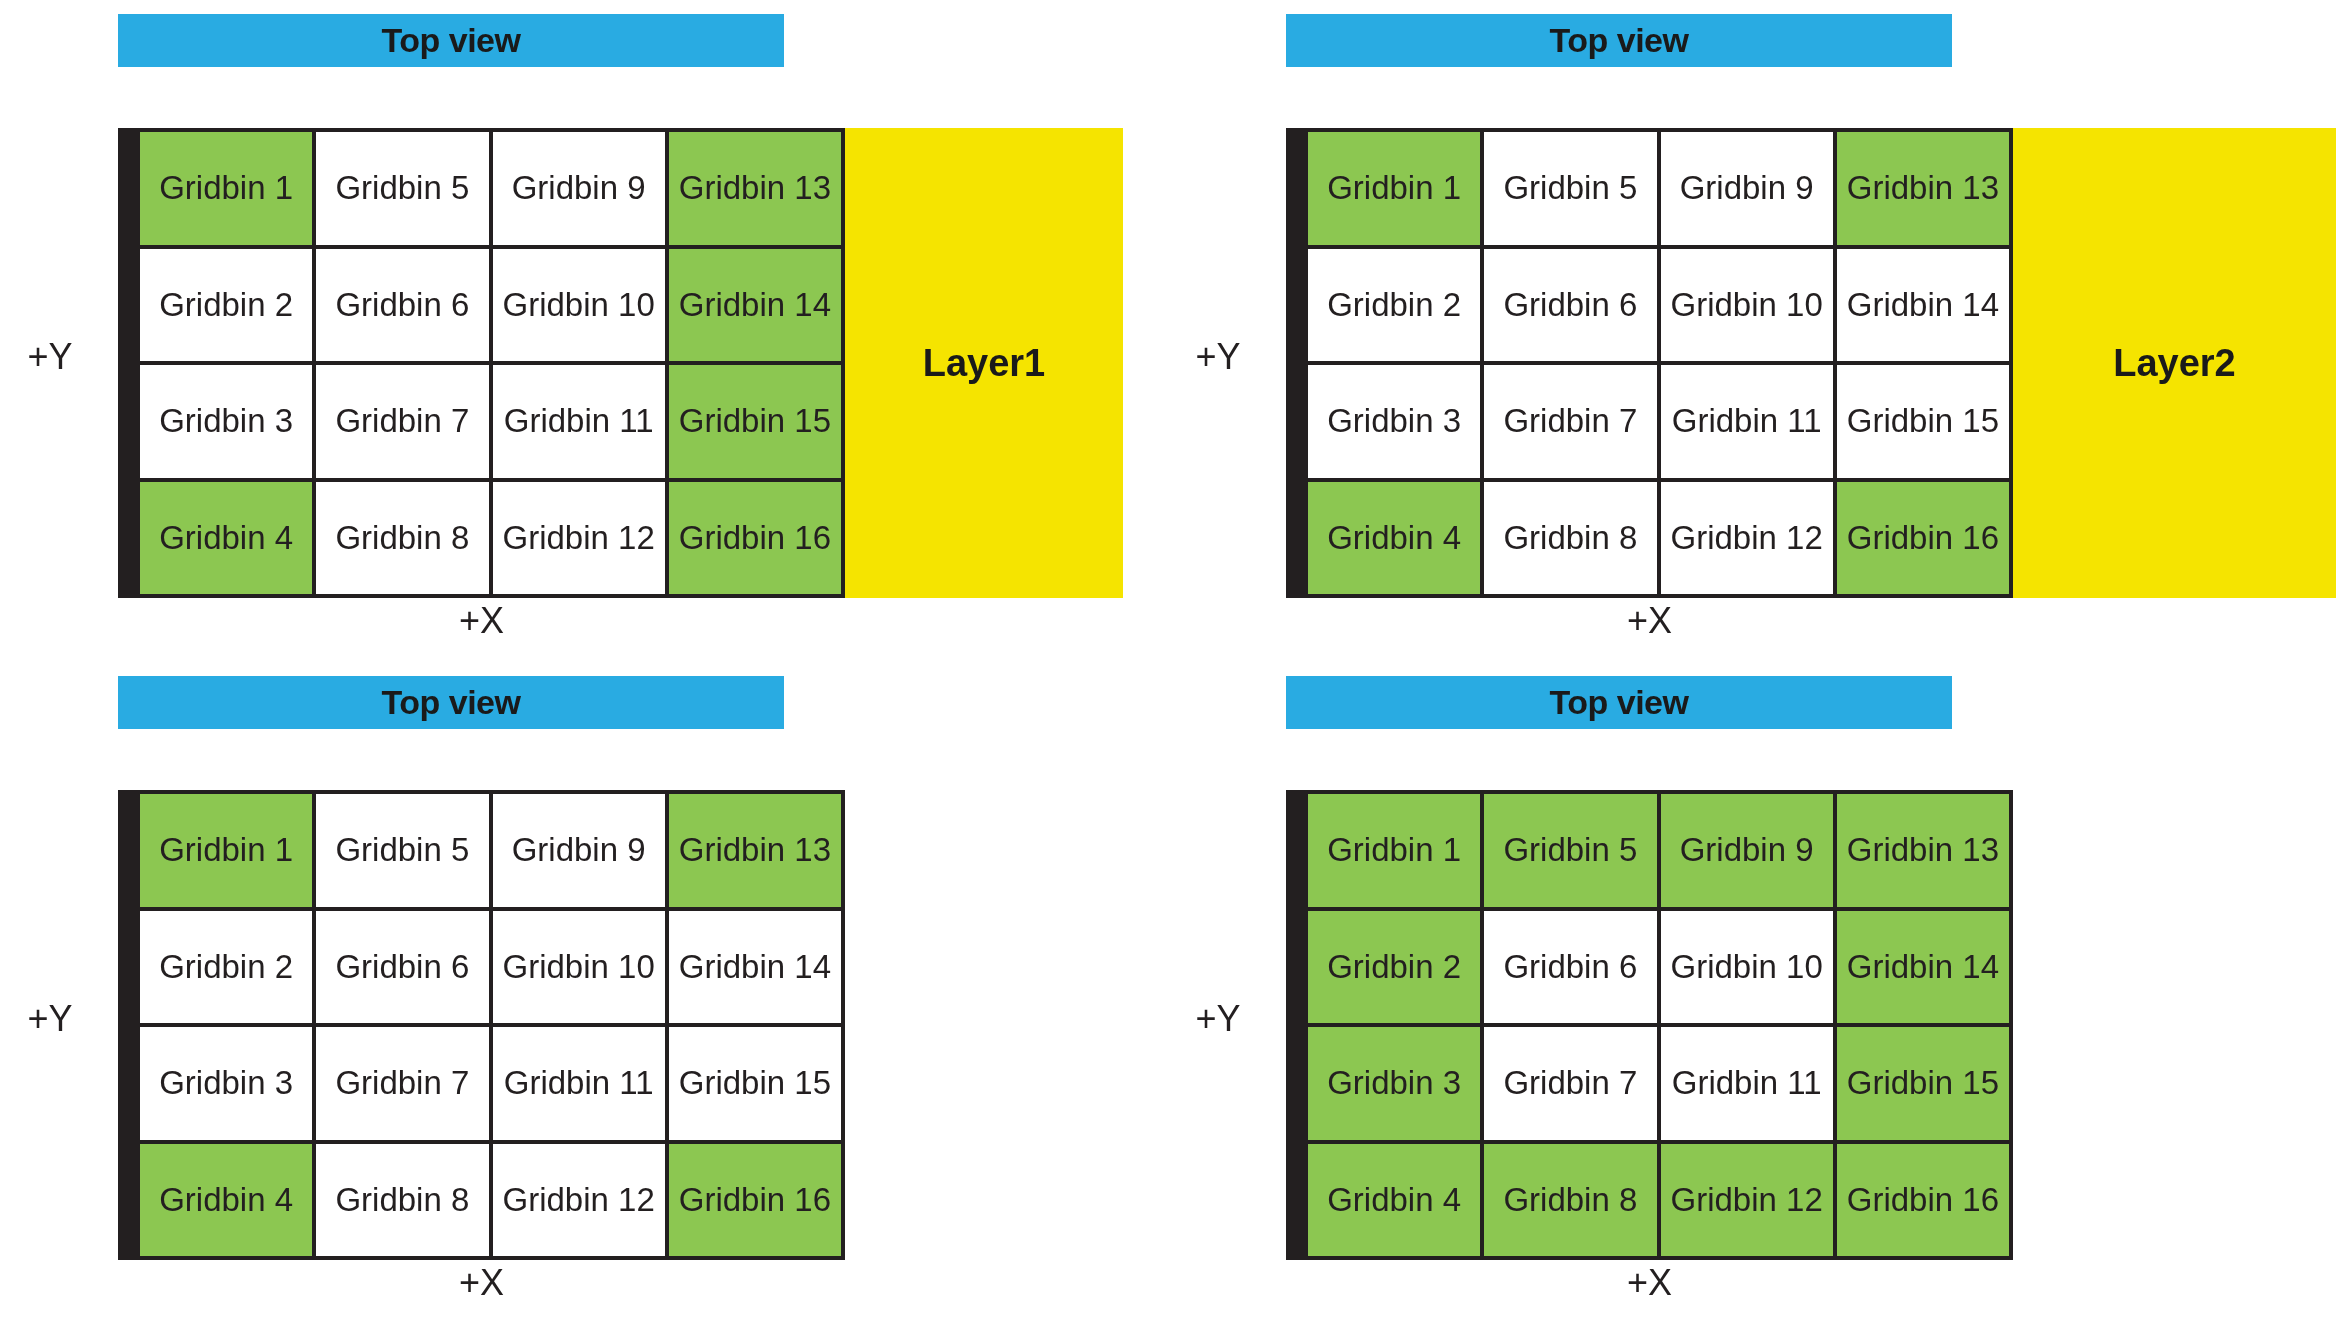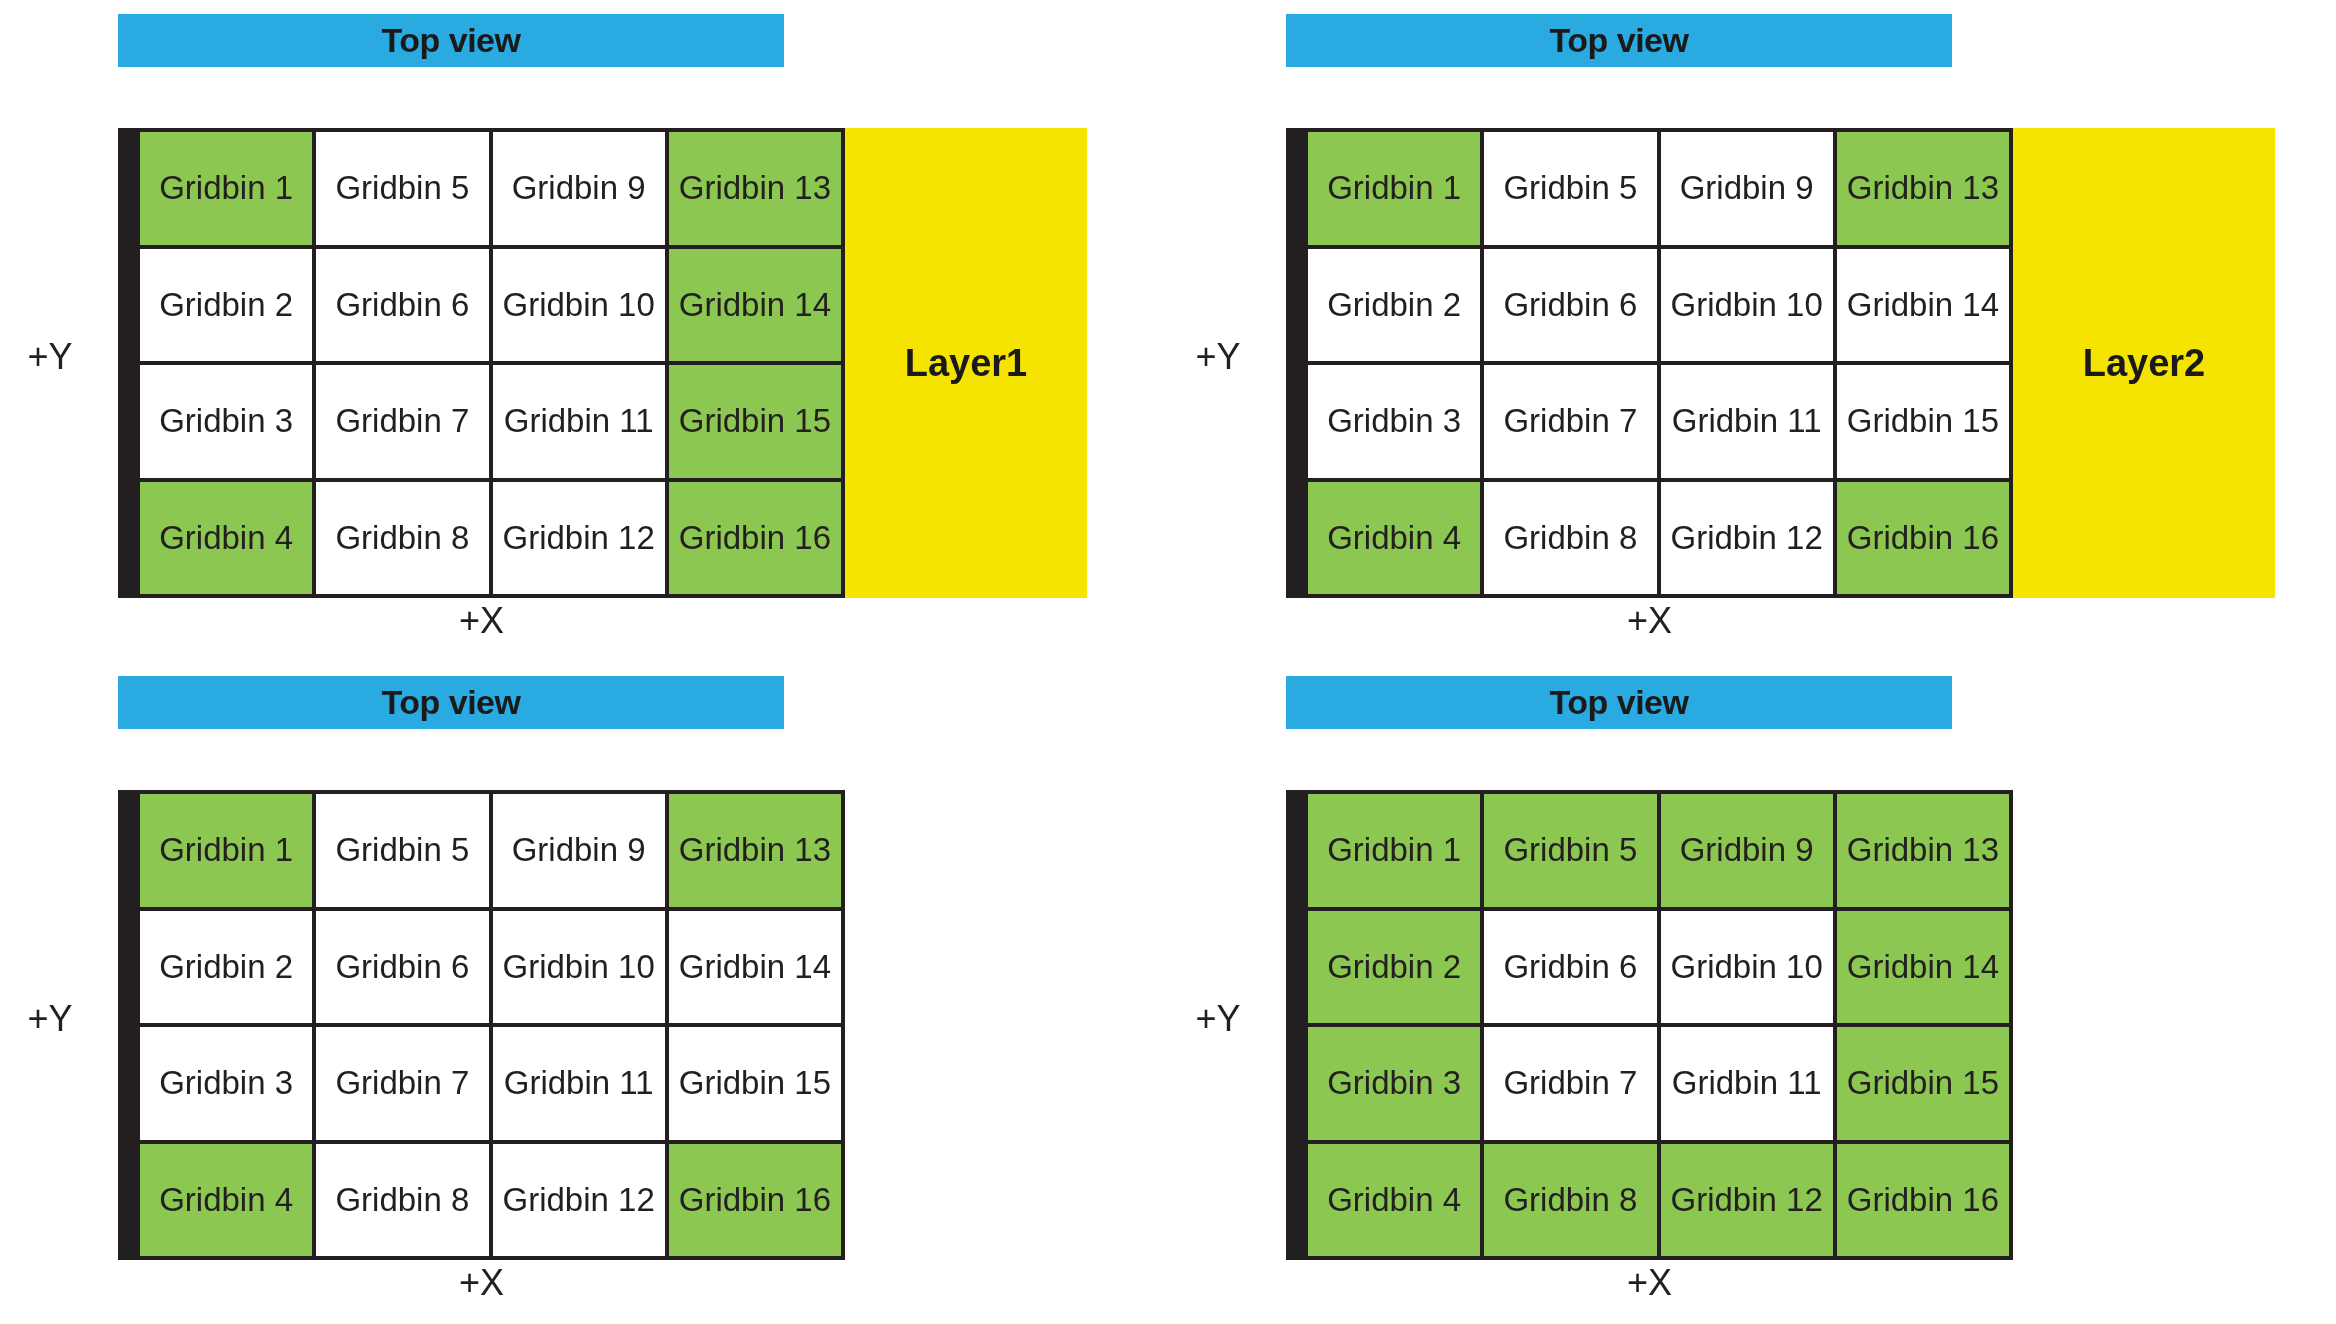--- a/index.html
+++ b/index.html
@@ -68,21 +68,21 @@
     text-align: center;
     font-size: 36px;
     color: #231F20;
   }
 
   
   .layer-plate {
     position: absolute;
     left: 845px;
     top: 128px;
-    width: 242px;
+    width: 278px;
     height: 470px;
     background: #F5E400;
     display: flex;
     align-items: center;
     justify-content: center;
     font-size: 38px;
     font-weight: bold;
     color: #1a1a1a;
   }
 
@@ -109,21 +109,21 @@
     justify-content: center;
     font-size: 33px;
     color: #231F20;
     white-space: nowrap;
     overflow: hidden;
   }
   .cell.green { background: #8CC751; }
 
   
   .panel.p2 .layer-plate,
-  .panel.p4 .layer-plate { width: 262px; }
+  .panel.p4 .layer-plate { width: 323px; }
 </style>
 </head>
 <body>
 
 <div class="canvas">
 
   <div class="panel p1">
     <div class="topview-banner">Top view</div>
     <div class="ylabel">+Y</div>
     <div class="grid">

